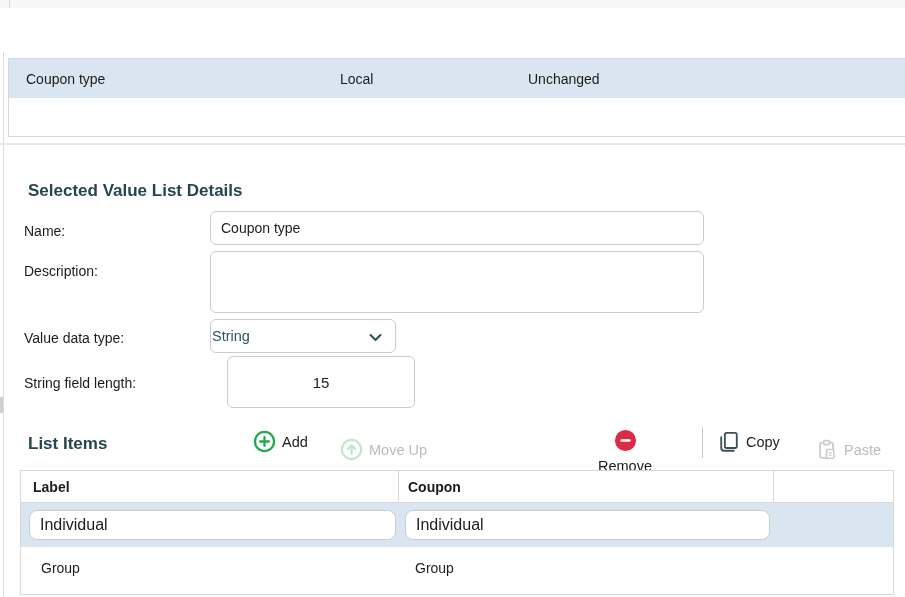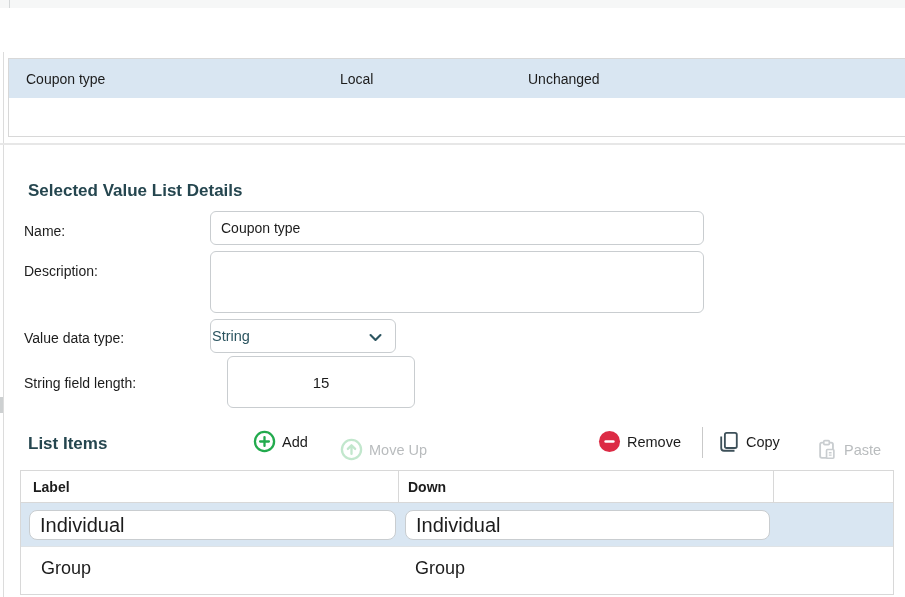--- a/index.html
+++ b/index.html
@@ -60,36 +60,36 @@
   .inp-type .chev { position:absolute; right:11px; top:9px; }
   .inp-len  { position:absolute; left:210px; top:356px; width:188px; height:52px; text-align:center; font-size:15px;margin-left:17px; }
 
   
   .listitems-heading { top:434px; }
   .tool { position:absolute; top:429px; height:25px; display:flex; align-items:center; gap:6px; font-size:14.5px; color:#1b1b1b; }
   .tool.disabled { color:#b9bcbe;margin-top:8px; }
   .t-add    { left:253px; }
   .t-up     { left:340px; }
   .t-down   { left:458px; }
-  .t-remove { left:598px; }
+  .t-remove { left:598px;flex-direction:column; }
   .t-copy   { left:718px; }
   .t-paste  { left:816px; }
   .tool-divider { position:absolute; left:702px; top:427px; width:1px; height:31px; background:#c9c9c9; }
 
   
   .li-table { position:absolute; left:20px; top:470px; width:874px; height:125px; border:1px solid #d8d8d8; background:#fff; }
   .li-header { display:flex; height:32px; align-items:center; border-bottom:1px solid #d8d8d8; font-size:14px; font-weight:bold; }
   .li-header .c1 { width:378px; padding-left:12px; border-right:1px solid #d8d8d8; height:100%; display:flex; align-items:center; }
   .li-header .c2 { width:375px; padding-left:9px;  border-right:1px solid #d8d8d8; height:100%; display:flex; align-items:center; }
   .li-header .c3 { flex:1; }
   .li-row-selected { position:relative; height:44px; background:#d9e6f2; border-bottom:1px solid #dfe3e6; }
-  .cell-input { position:absolute; top:7px; height:30px; border:1px solid #c9cdd0; border-radius:8px; background:#fff; padding:0 10px; font-size:20px; font-family:"Liberation Sans", sans-serif; color:#1c1c1c; outline:none; }
+  .cell-input { position:absolute; top:7px; height:30px; border:1px solid #c9cdd0; border-radius:8px; background:#fff; padding:0 10px; font-size:16px; font-family:"Liberation Sans", sans-serif; color:#1c1c1c; outline:none; }
   .ci-label { left:8px;  width:367px; }
   .ci-value { left:384px; width:365px; }
-  .li-row { display:flex; height:42px; align-items:center; font-size:18px; }
+  .li-row { display:flex; height:42px; align-items:center; font-size:14px; }
   .li-row .c1 { width:378px; padding-left:20px; }
   .li-row .c2 { width:375px; padding-left:16px; }
 
   svg { display:block; }
 </style>
 </head>
 <body>
 
 <div id="app">
 
@@ -183,21 +183,21 @@
         <rect x="11.5" y="11.5" width="8" height="9.5" rx="1" fill="#ffffff" stroke="#c9cdd0" stroke-width="1.8"></rect>
         <path d="M14 15h3M14 17.5h3" stroke="#c9cdd0" stroke-width="1.4"></path>
       </svg>
     </span>
     <span>Paste</span>
   </div>
 
   <div class="li-table">
     <div class="li-header">
       <div class="c1">Label</div>
-      <div class="c2">Down</div>
+      <div class="c2">Coupon</div>
       <div class="c3"></div>
     </div>
     <div class="li-row-selected">
       <input class="cell-input ci-label" type="text" value="Individual" style="">
       <input class="cell-input ci-value" type="text" value="Individual" style="">
     </div>
     <div class="li-row">
       <div class="c1">Group</div>
       <div class="c2">Group</div>
     </div>

